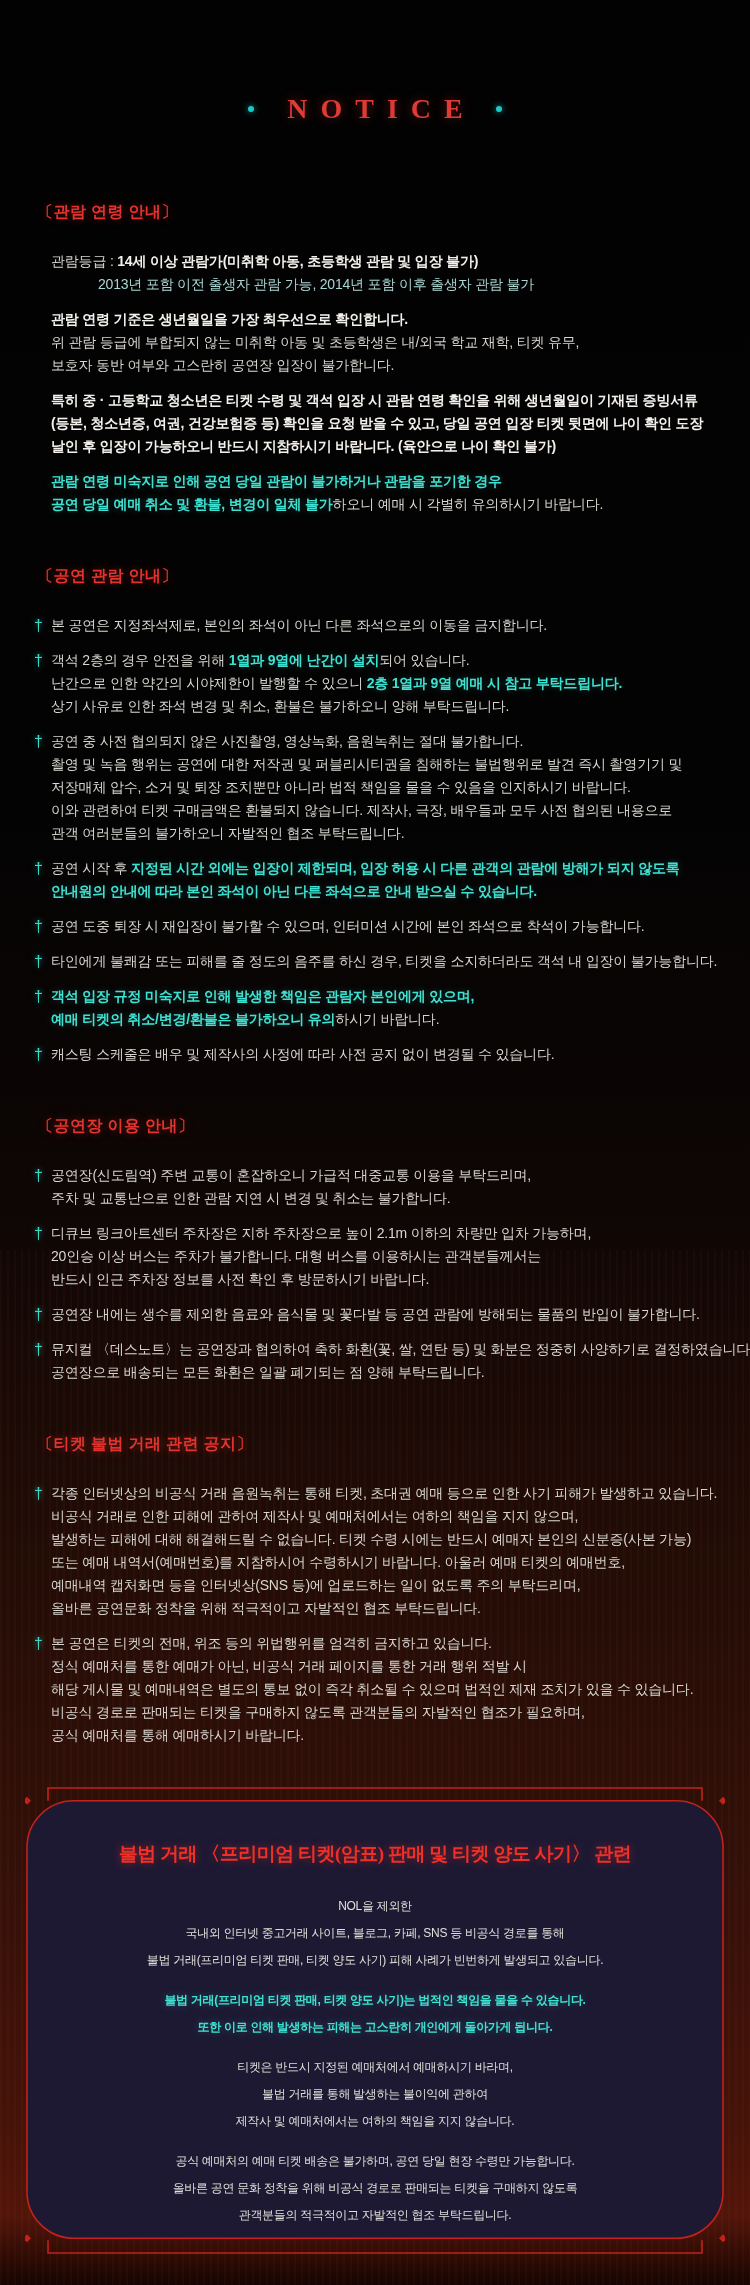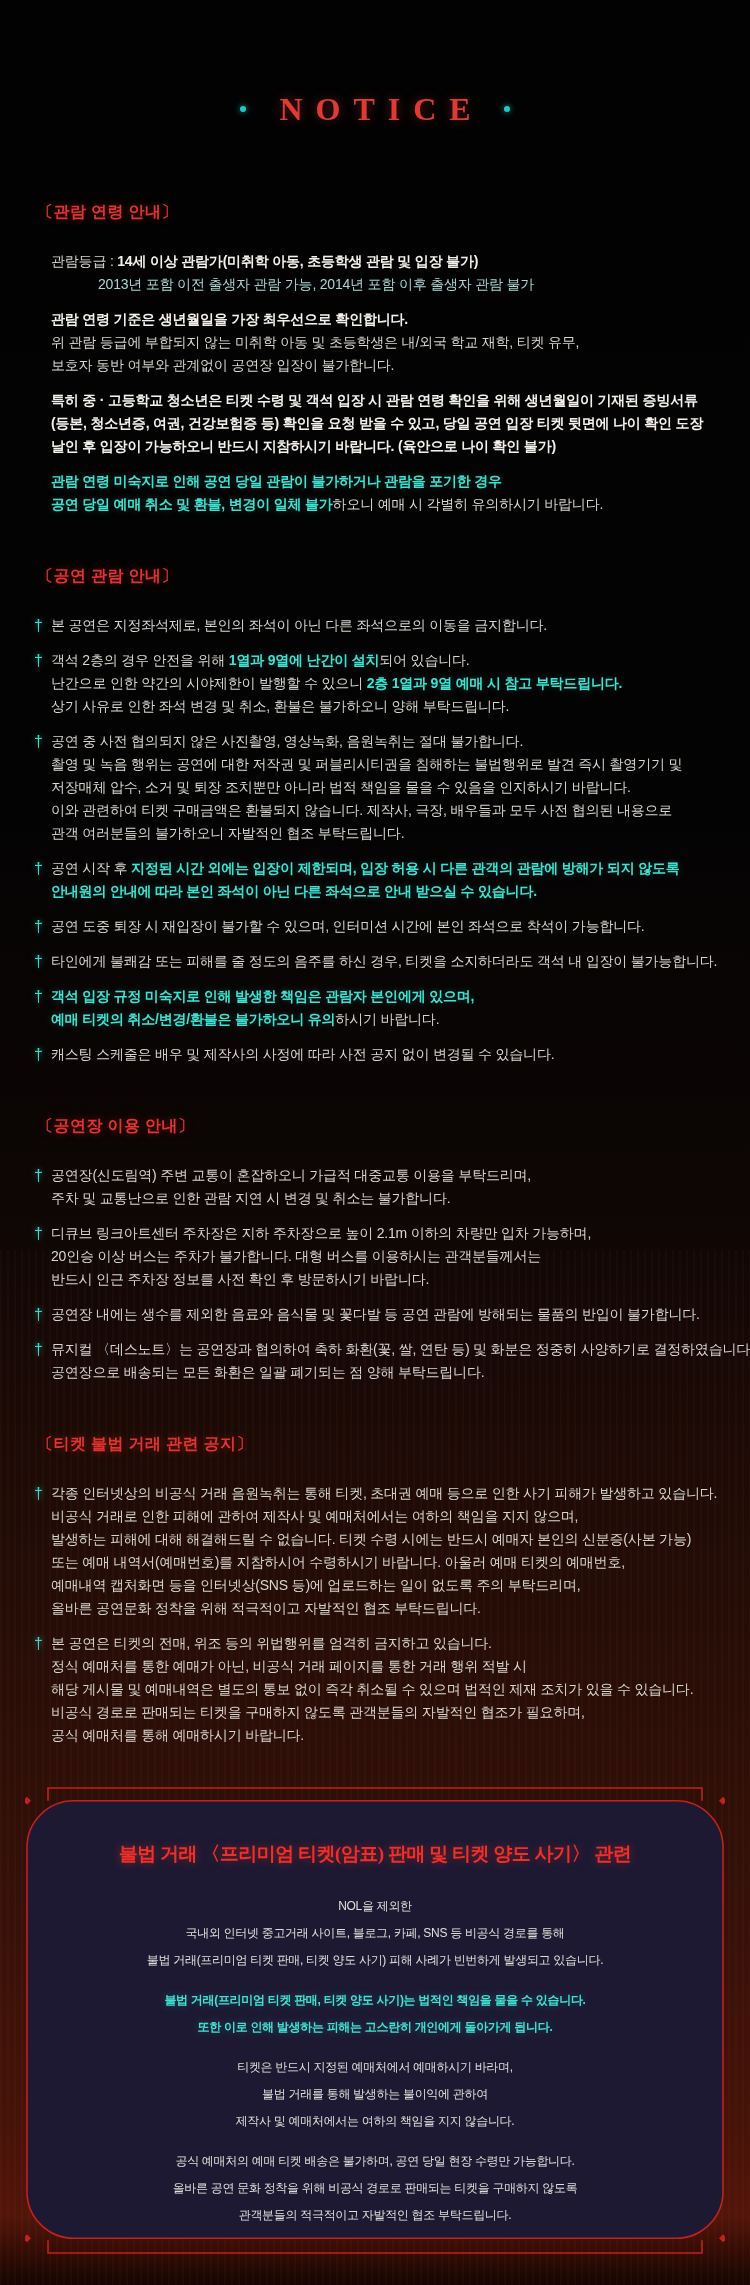--- a/index.html
+++ b/index.html
@@ -22,21 +22,21 @@
   }
   
   .notice-header{
     position:relative;z-index:1;
     display:flex;align-items:center;justify-content:center;gap:20px;
     margin-bottom:72px;
   }
   .notice-header h1{
     margin:0;
     font-family:"Liberation Serif","DejaVu Serif",serif;
-    font-weight:700;font-size:32px;line-height:34px;
+    font-weight:700;font-size:28px;line-height:34px;
     letter-spacing:13px;text-indent:13px;
     color:#e03a34;
     text-shadow:0 0 12px rgba(224,58,52,.45);
   }
   .dot{width:6px;height:6px;border-radius:50%;background:#1ec9c5;box-shadow:0 0 6px rgba(30,201,197,.8);}
   
   #sections{position:relative;z-index:1;}
   .sec{margin-left:37px;margin-right:18px;}
   .sec + .sec{margin-top:46px;}
   .sec-2{margin-top:36px;}
@@ -97,21 +97,21 @@
   <main id="sections">
       <section class="sec sec-0">
         <h2 class="sec-title">〔관람 연령 안내〕</h2>
         <div class="item">
           <div class="line"><span class="s-w">관람등급 : </span><span class="s-b">14세 이상 관람가(미취학 아동, 초등학생 관람 및 입장 불가)</span></div>
           <div class="line ind"><span class="s-p">2013년 포함 이전 출생자 관람 가능, 2014년 포함 이후 출생자 관람 불가</span></div>
         </div>
         <div class="item">
           <div class="line"><span class="s-b">관람 연령 기준은 생년월일을 가장 최우선으로 확인합니다.</span></div>
           <div class="line"><span class="s-w">위 관람 등급에 부합되지 않는 미취학 아동 및 초등학생은 내/외국 학교 재학, 티켓 유무,</span></div>
-          <div class="line"><span class="s-w">보호자 동반 여부와 관계없이 공연장 입장이 불가합니다.</span></div>
+          <div class="line"><span class="s-w">보호자 동반 여부와 고스란히 공연장 입장이 불가합니다.</span></div>
         </div>
         <div class="item">
           <div class="line"><span class="s-b">특히 중 · 고등학교 청소년은 티켓 수령 및 객석 입장 시 관람 연령 확인을 위해 생년월일이 기재된 증빙서류</span></div>
           <div class="line"><span class="s-b">(등본, 청소년증, 여권, 건강보험증 등) 확인을 요청 받을 수 있고, 당일 공연 입장 티켓 뒷면에 나이 확인 도장</span></div>
           <div class="line"><span class="s-b">날인 후 입장이 가능하오니 반드시 지참하시기 바랍니다. (육안으로 나이 확인 불가)</span></div>
         </div>
         <div class="item">
           <div class="line"><span class="s-c">관람 연령 미숙지로 인해 공연 당일 관람이 불가하거나 관람을 포기한 경우</span></div>
           <div class="line"><span class="s-c">공연 당일 예매 취소 및 환불, 변경이 일체 불가</span><span class="s-w">하오니 예매 시 각별히 유의하시기 바랍니다.</span></div>
         </div>

